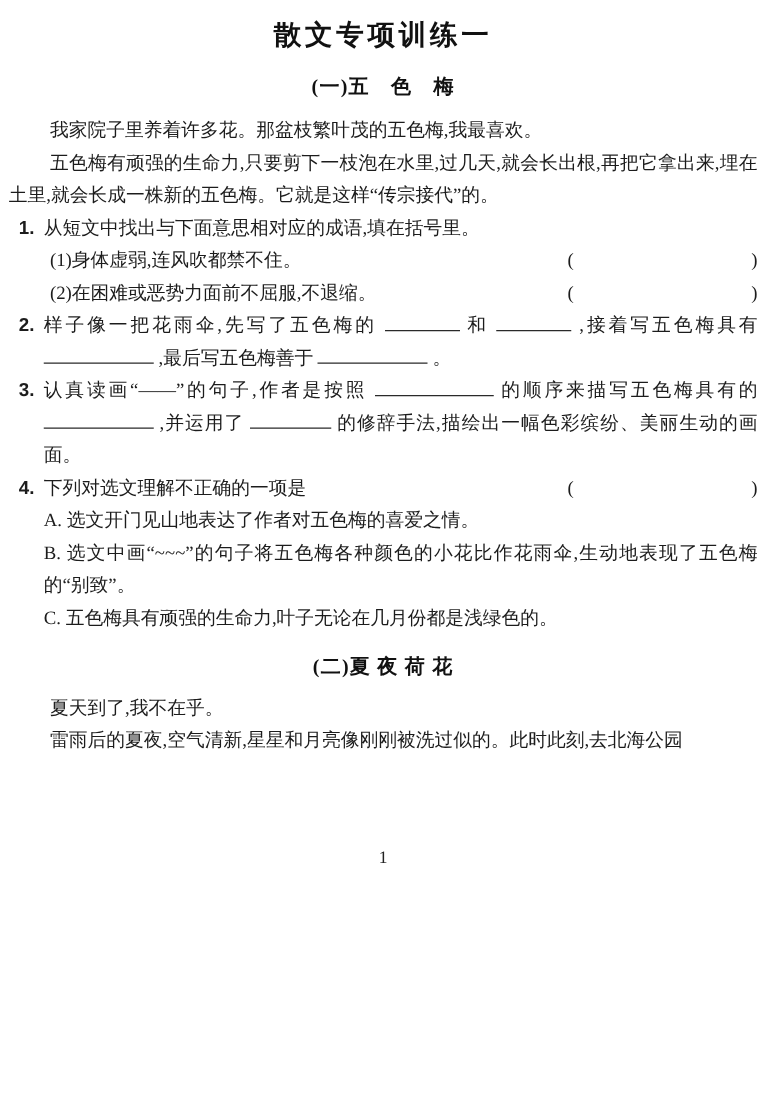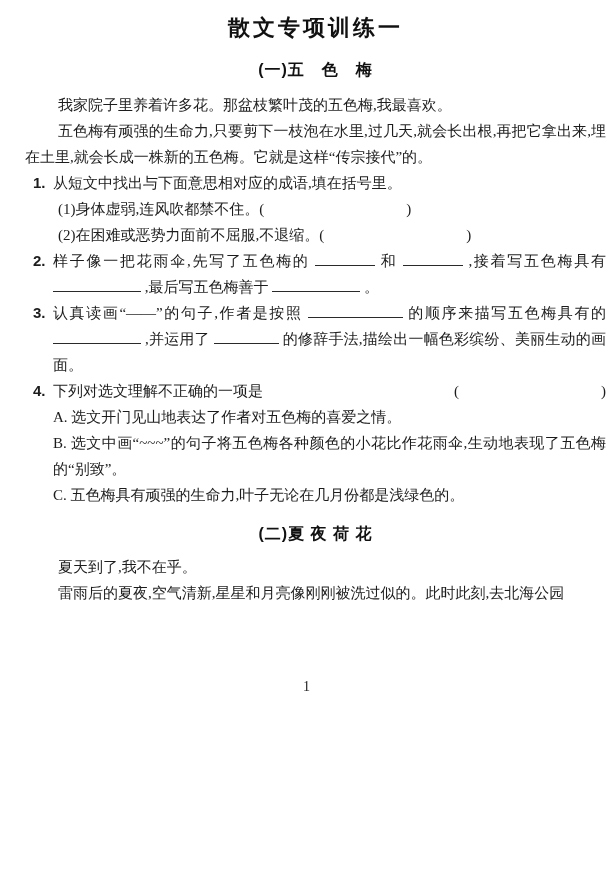--- a/index.html
+++ b/index.html
@@ -2,28 +2,28 @@
 <html><head>
 <meta charset="utf-8">
 <style>
   html,body{margin:0;padding:0;}
   body{
     width:613px;height:882px;overflow:hidden;
     background:#ffffff;color:#1c1c1c;
     font-family:"Liberation Serif","DejaVu Serif",serif;
     font-size:15px;line-height:26px;
   }
-  .page{width:613px;height:706px;box-sizing:border-box;padding:12px 7px 0 25px;position:relative;}
+  .page{width:613px;height:706px;box-sizing:border-box;padding:12px 7px 0 7px;position:relative;}
   .doc-title{
     text-align:center;font-family:"Liberation Sans","DejaVu Sans",sans-serif;
     font-weight:700;font-size:22px;line-height:28px;letter-spacing:3px;color:#111;
     margin:2px 0 18px 0;
   }
   .section-heading{
-    text-align:center;font-family:Liberation Sans, sans-serif;
+    text-align:center;font-family:Liberation Serif, serif;
     font-weight:700;font-size:16px;line-height:20px;color:#111;
     margin:0 0 12px 0;letter-spacing:1px;
   }
   .passage p{margin:0;text-indent:2.2em;text-align:justify;}
   .seg-wavy{
     text-decoration:underline;
     text-decoration-style:wavy;
     text-decoration-thickness:1px;
     text-underline-offset:4px;
   }
@@ -32,21 +32,21 @@
     text-decoration-thickness:1px;
     text-underline-offset:5px;
   }
   .questions{margin-top:0;}
   .question{position:relative;padding-left:28px;text-align:justify;}
   .q-num{
     position:absolute;left:8px;top:0;
     font-family:"Liberation Sans","DejaVu Sans",sans-serif;font-weight:700;
   }
   .q-row{display:flex;justify-content:space-between;align-items:baseline;}
-  .sub-row{display:flex;justify-content:flex-start;align-items:baseline;padding-left:5px;}
+  .sub-row{display:flex;justify-content:space-between;align-items:baseline;padding-left:5px;}
   .answer-paren{
     display:inline-flex;width:152px;justify-content:space-between;
     flex:0 0 auto;
   }
   .blank{
     display:inline-block;height:14px;border-bottom:1px solid #2a2a2a;
     vertical-align:baseline;
   }
   .blank.w60{width:60px;}
   .blank.w88{width:88px;}

